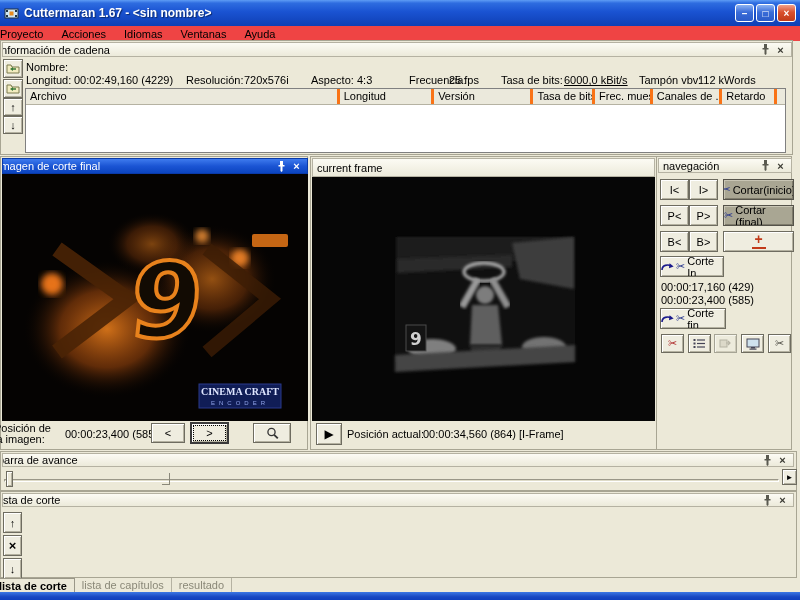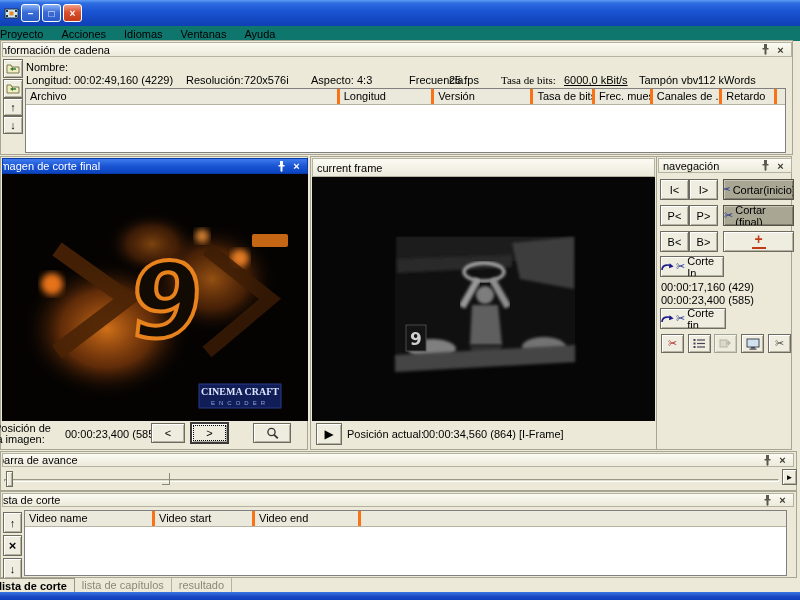--- a/index.html
+++ b/index.html
@@ -10,21 +10,21 @@
   .titlebar{left:0;top:0;width:800px;height:26px;
     background:linear-gradient(180deg,#5E9CF5 0%,#2E6CE0 12%,#1A53D2 45%,#0F3FB4 100%);
     display:flex;align-items:center;padding:0 4px;}
   .titlebar .ttl{color:#fff;font-weight:bold;font-size:12px;margin-left:5px;
     text-shadow:1px 1px 1px #0b2a6e;flex:1;white-space:nowrap;}
   .winbtn{width:17px;height:16px;border:1px solid #fff;border-radius:3px;margin-left:2px;
     display:flex;align-items:center;justify-content:center;color:#fff;font-size:10px;font-weight:bold;
     background:linear-gradient(180deg,#8DB2F2,#3A6CD8 45%,#2B5BC8);}
   .winbtn.close{background:linear-gradient(180deg,#F0A08A,#D9502E 45%,#C23A18);}
   
-  .menubar{left:0;top:26px;width:800px;height:15px;display:flex;align-items:center;background:#0f766e;}
+  .menubar{left:0;top:26px;width:800px;height:15px;display:flex;align-items:center;background:#ef4444;}
   .menubar span{padding:1px 9px;}
   
   .panel{position:absolute;box-sizing:border-box;background:#ECE9D8;border:1px solid #A8A593;}
   .hdr{position:absolute;box-sizing:border-box;height:15px;
     background:linear-gradient(180deg,#FCFBF4,#ECEADA);border:1px solid #B5B2A2;
     display:flex;align-items:center;padding:0 4px;overflow:hidden;}
   .hdr .t{flex:1;white-space:nowrap;overflow:hidden;}
   .hdr.active{background:linear-gradient(180deg,#3E7BEE 0%,#1B55D4 50%,#0B44C0 100%);
     color:#fff;border-color:#0a3aa8;}
   .hicon{width:13px;height:12px;display:flex;align-items:center;justify-content:center;margin-left:2px;flex:none;}
@@ -66,20 +66,21 @@
     <span>
       <svg width="15" height="15" viewBox="0 0 15 15">
           <rect x="1" y="3" width="13" height="9" fill="#cfe6f5" stroke="#234"></rect>
           <rect x="2" y="4" width="2" height="2" fill="#234"></rect>
           <rect x="2" y="9" width="2" height="2" fill="#234"></rect>
           <rect x="11" y="4" width="2" height="2" fill="#234"></rect>
           <rect x="11" y="9" width="2" height="2" fill="#234"></rect>
           <rect x="5.5" y="5.5" width="4" height="4" fill="#e88a1e"></rect>
         </svg>
     </span>
+    <span class="ttl">Cuttermaran 1.67 - &lt;sin nombre&gt;</span>
     <span class="winbtn">–</span>
     <span class="winbtn">□</span>
     <span class="winbtn close">×</span>
   </div>
 
   <div class="abs menubar">
     <span class="clipL">Proyecto</span>
     <span>Acciones</span>
     <span>Idiomas</span>
     <span>Ventanas</span>
@@ -124,21 +125,21 @@
     <span class="lbl" style="left:64px;top:20px;margin-top:38px;">200506_POSF3-4_top10.mpv</span>
 
     <span class="lbl" style="left:25px;top:33px;">Longitud:</span>
     <span class="lbl" style="left:73px;top:33px;">00:02:49,160 (4229)</span>
     <span class="lbl" style="left:185px;top:33px;">Resolución:</span>
     <span class="lbl" style="left:243px;top:33px;">720x576i</span>
     <span class="lbl" style="left:310px;top:33px;">Aspecto:</span>
     <span class="lbl" style="left:356px;top:33px;">4:3</span>
     <span class="lbl" style="left:392px;top:33px;margin-left:16px;">Frecuencia:</span>
     <span class="lbl" style="left:448px;top:33px;">25 fps</span>
-    <span class="lbl" style="left:500px;top:33px;font-family:Liberation Serif, serif;">Tasa de bits:</span>
+    <span class="lbl" style="left:500px;top:33px;">Tasa de bits:</span>
     <span class="lbl" style="left:563px;top:33px;text-decoration:underline;">6000,0 kBit/s</span>
     <span class="lbl" style="left:638px;top:33px;">Tampón vbv:</span>
     <span class="lbl" style="left:697px;top:33px;text-align:right;">112 kWords</span>
 
     <div class="tbl" style="left:24px;top:47px;width:761px;height:65px;">
       <div class="thead">
         <span class="th" style="width:316px;">Archivo</span>
         <span class="th" style="width:95px;">Longitud</span>
         <span class="th" style="width:100px;">Versión</span>
         <span class="th" style="width:62px;">Tasa de bits</span>
@@ -377,29 +378,20 @@
     </div>
     <div class="btn" style="left:2px;top:20px;width:19px;height:21px;">
       <span style="font-weight:bold;">↑</span>
     </div>
     <div class="btn" style="left:2px;top:43px;width:19px;height:21px;">
       <span style="font-weight:bold;font-size:13px;">×</span>
     </div>
     <div class="btn" style="left:2px;top:66px;width:19px;height:21px;">
       <span style="font-weight:bold;">↓</span>
     </div>
-    <div class="tbl" style="left:23px;top:18px;width:763px;height:66px;">
-      <div class="thead">
-        <span class="th" style="width:130px;">Video name</span>
-        <span class="th" style="width:100px;">Video start</span>
-        <span class="th" style="width:106px;">Video end</span>
-        <span class="th" style="flex:1;border-right:none;"></span>
-      </div>
-      <div style="height:49px;background:#fff;"></div>
-    </div>
   </div>
 
   <div class="abs tabs">
     <span class="tab active">lista de corte</span>
     <span class="tab">lista de capítulos</span>
     <span class="tab">resultado</span>
   </div>
 
   <div class="abs bottomstrip"></div>
 </div>

